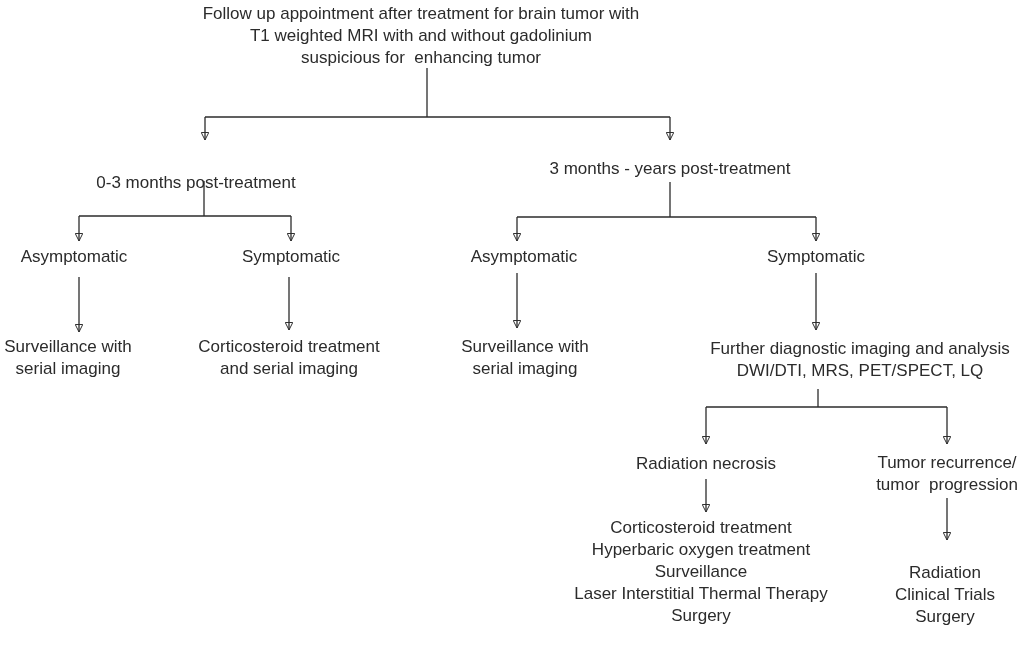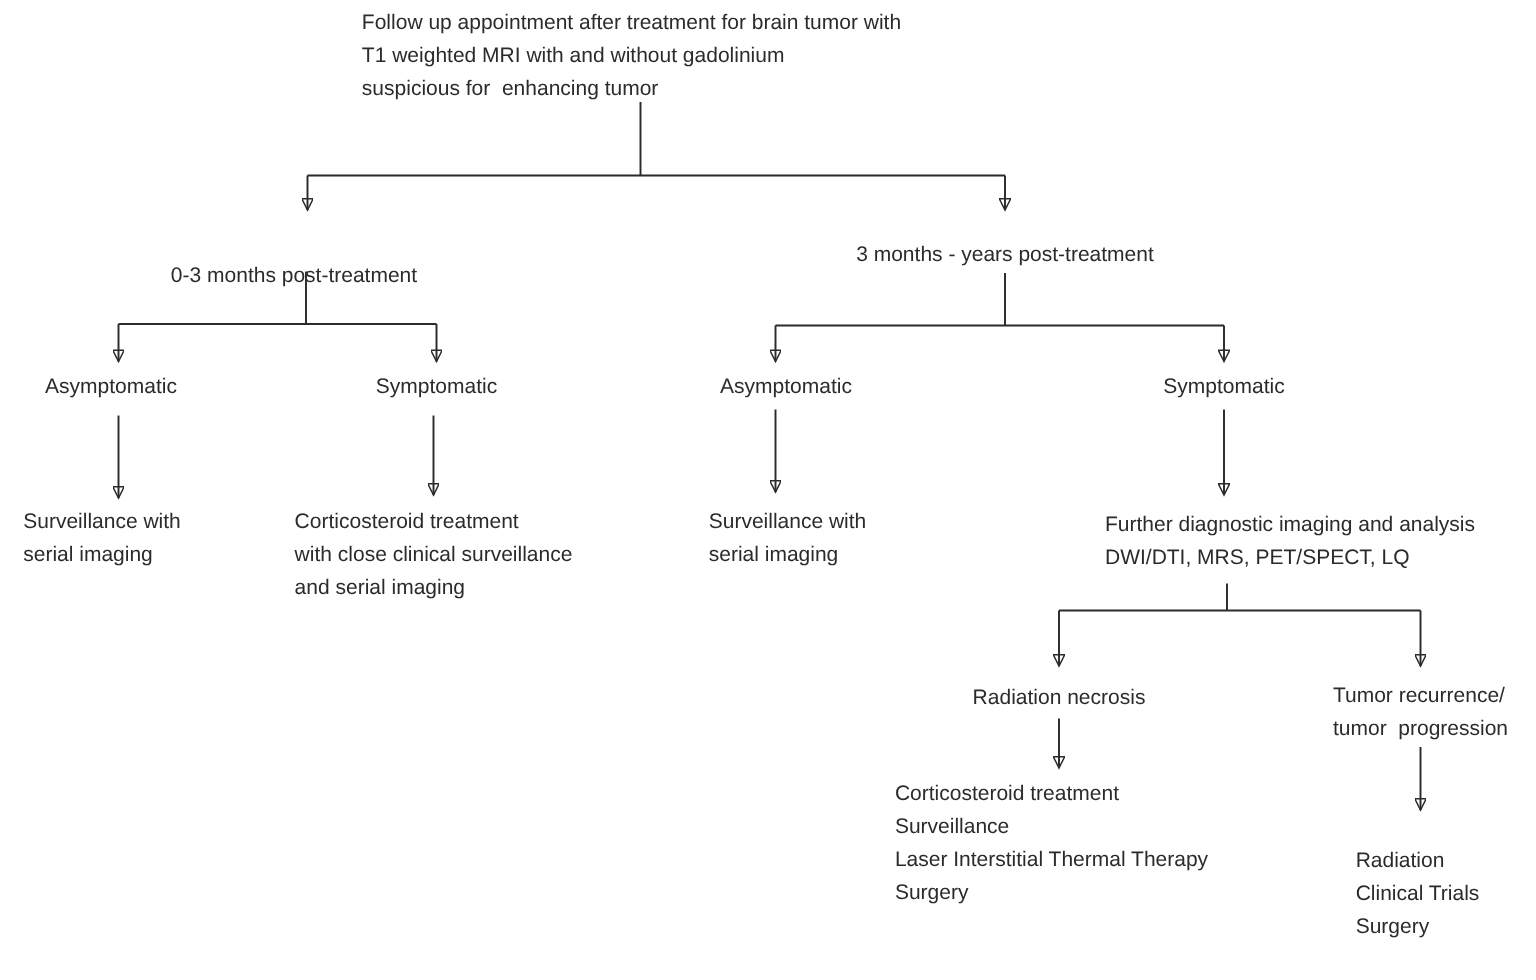--- a/index.html
+++ b/index.html
@@ -23,22 +23,22 @@
     width: 1024px; height: 653px;
   }
   .connectors path {
     stroke: var(--line-color);
     stroke-width: 1.3;
     fill: none;
   }
   .node {
     position: absolute;
     transform: translateX(-50%);
-    text-align: left;
-    font-size: 14px;
+    text-align: center;
+    font-size: 17px;
     line-height: 22px;
     white-space: nowrap;
   }
   .node .line { white-space: pre; }
 </style>
 </head>
 <body>
 
 <div class="canvas">
 
@@ -103,21 +103,20 @@
   <div class="node" style="left:816px; top:246px;">
     <div class="line">Symptomatic</div>
   </div>
 
   <div class="node" style="left:68px; top:336px;">
     <div class="line">Surveillance with</div>
     <div class="line">serial imaging</div>
   </div>
   <div class="node" style="left:289px; top:336px;">
     <div class="line">Corticosteroid treatment</div>
-    <div class="line">with close clinical surveillance</div>
     <div class="line">and serial imaging</div>
   </div>
   <div class="node" style="left:525px; top:336px;">
     <div class="line">Surveillance with</div>
     <div class="line">serial imaging</div>
   </div>
   <div class="node" style="left:836px; top:338px;margin-left:24px;">
     <div class="line">Further diagnostic imaging and analysis</div>
     <div class="line">DWI/DTI, MRS, PET/SPECT, LQ</div>
   </div>
@@ -125,20 +124,21 @@
   <div class="node" style="left:706px; top:453px;">
     <div class="line">Radiation necrosis</div>
   </div>
   <div class="node" style="left:947px; top:452px;">
     <div class="line">Tumor recurrence/</div>
     <div class="line">tumor  progression</div>
   </div>
 
   <div class="node" style="left:701px; top:517px;">
     <div class="line">Corticosteroid treatment</div>
+    <div class="line">Hyperbaric oxygen treatment</div>
     <div class="line">Surveillance</div>
     <div class="line">Laser Interstitial Thermal Therapy</div>
     <div class="line">Surgery</div>
   </div>
   <div class="node" style="left:945px; top:562px;">
     <div class="line">Radiation</div>
     <div class="line">Clinical Trials</div>
     <div class="line">Surgery</div>
   </div>
 

